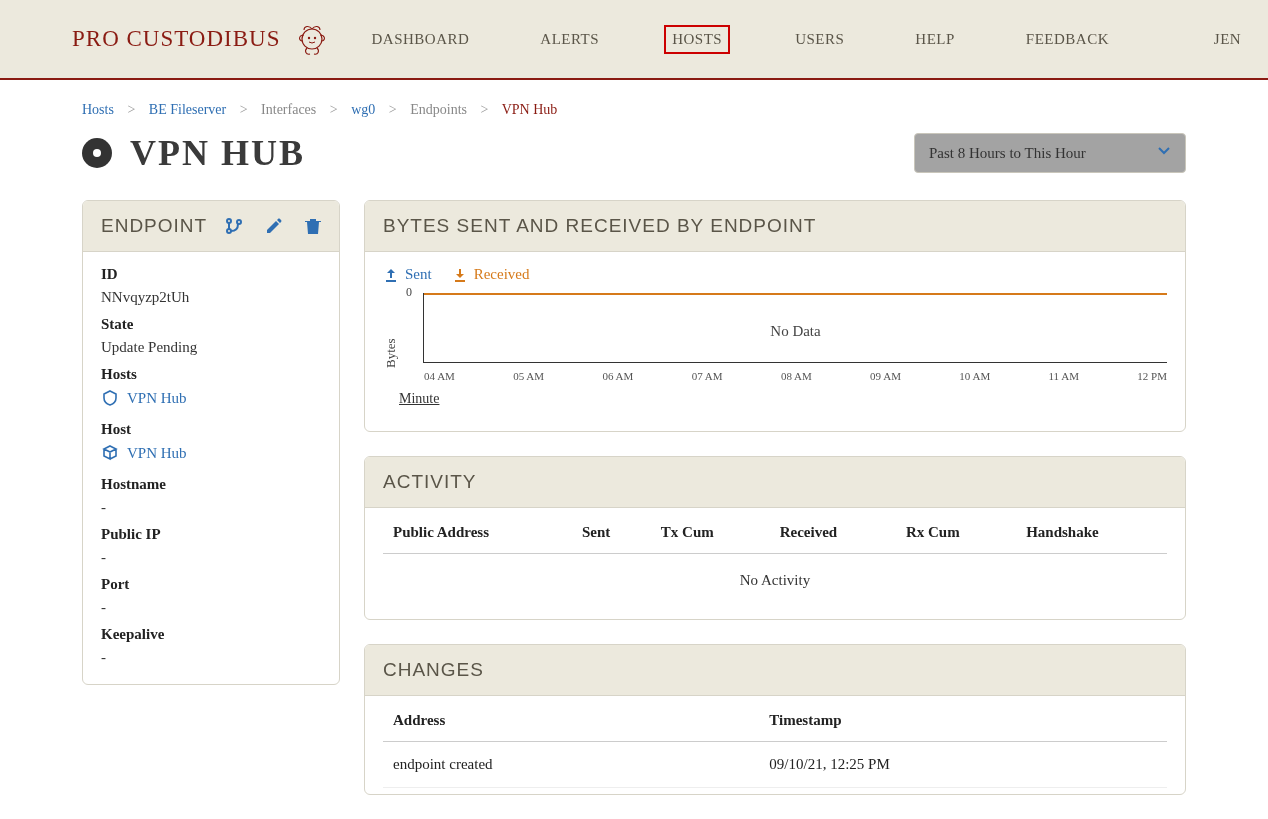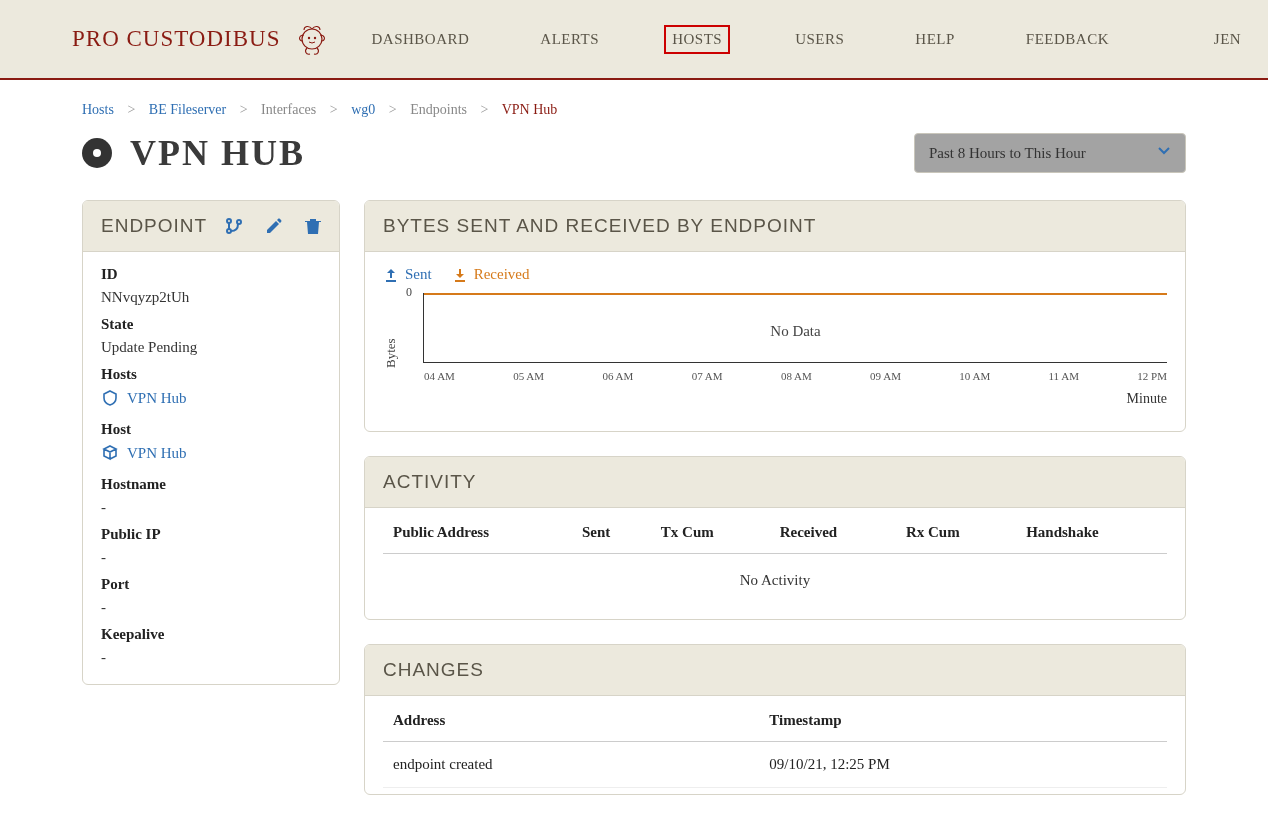--- a/index.html
+++ b/index.html
@@ -225,24 +225,25 @@
     color: #444;
   }
   .chart .xticks {
     position: absolute;
     left: 0; right: 0; bottom: -20px;
     display: flex; justify-content: space-between;
     font-size: 11px;
     color: #555;
   }
   .chart .xlabel {
-    text-align: right;
+    text-align: left;
     font-size: 14px;
     margin-top: 28px;
     color: #333;
+    text-decoration: underline;
   }
   .table {
     width: 100%;
     border-collapse: collapse;
   }
   .table th {
     text-align: left;
     font-weight: bold;
     padding: 12px 10px;
     border-bottom: 1px solid #ccc;

